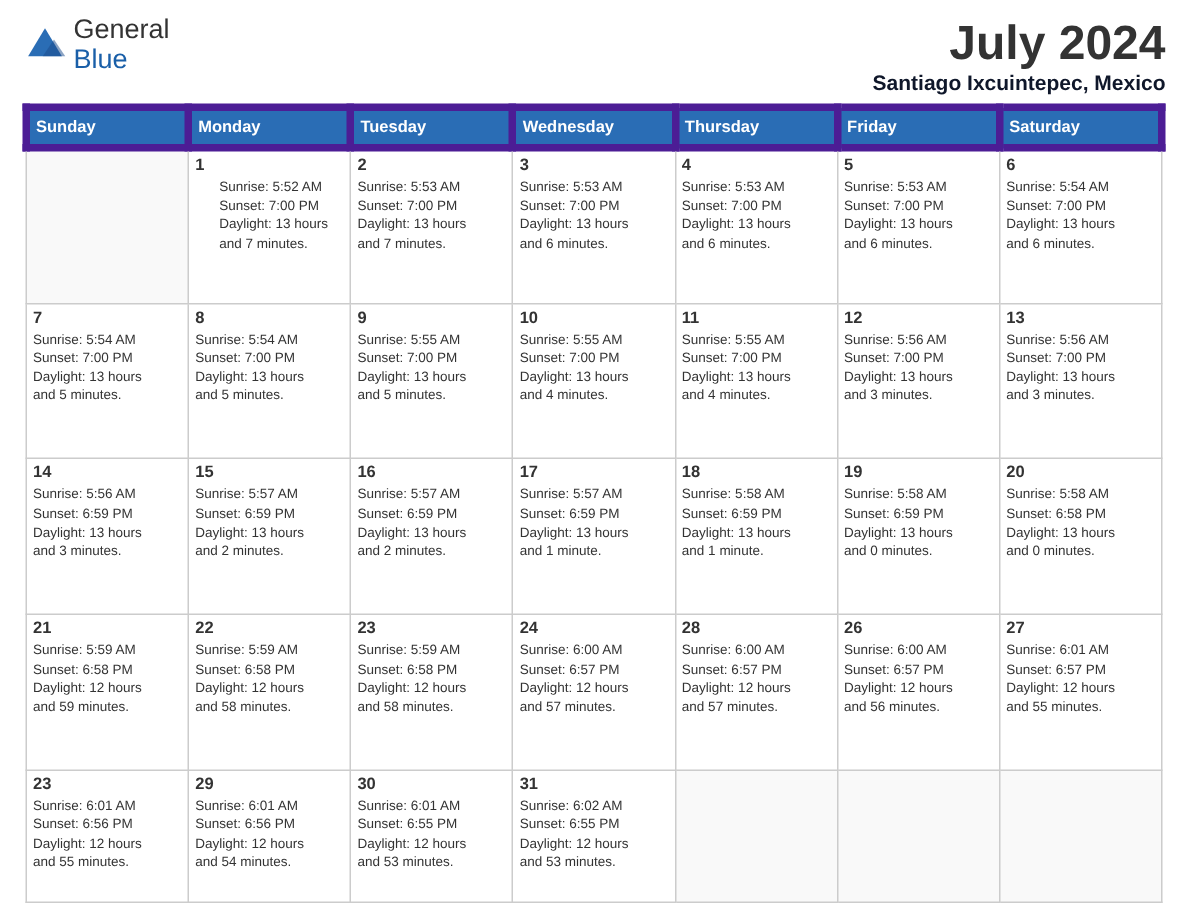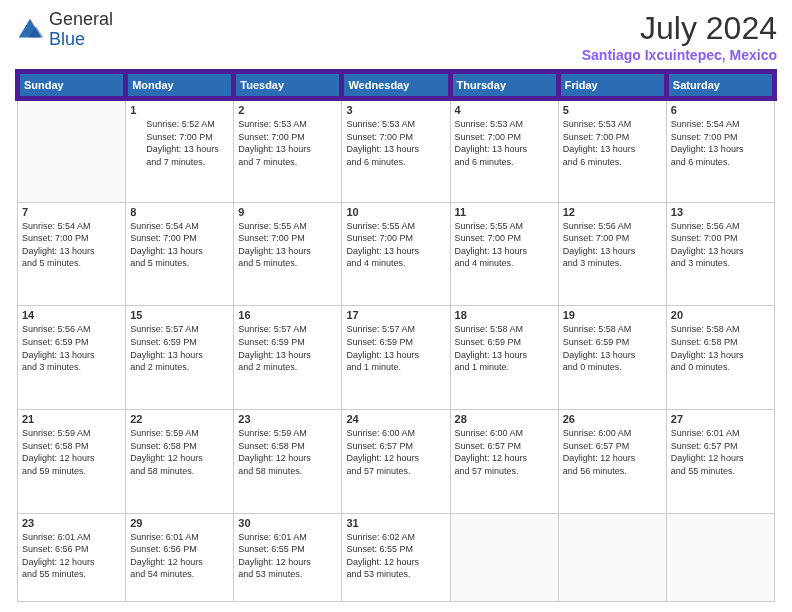--- a/index.html
+++ b/index.html
@@ -37,26 +37,26 @@
     .logo-blue { color: #1a5fa8; }
     .logo-icon {
       width: 30px;
       height: 30px;
     }
     .title-block {
       text-align: right;
     }
     .title-month {
       font-size: 32px;
-      font-weight: normal;
+      font-weight: bold;
       color: #333;
     }
     .title-location {
       font-size: 14px;
-      color: #8b5cf6;
+      color: #0f172a;
       font-weight: 600;
     }
     table {
       width: 100%;
       border-collapse: collapse;
       flex: 1;
       font-size: 10px;
     }
     thead tr th {
       background-color: #2a6db5;

